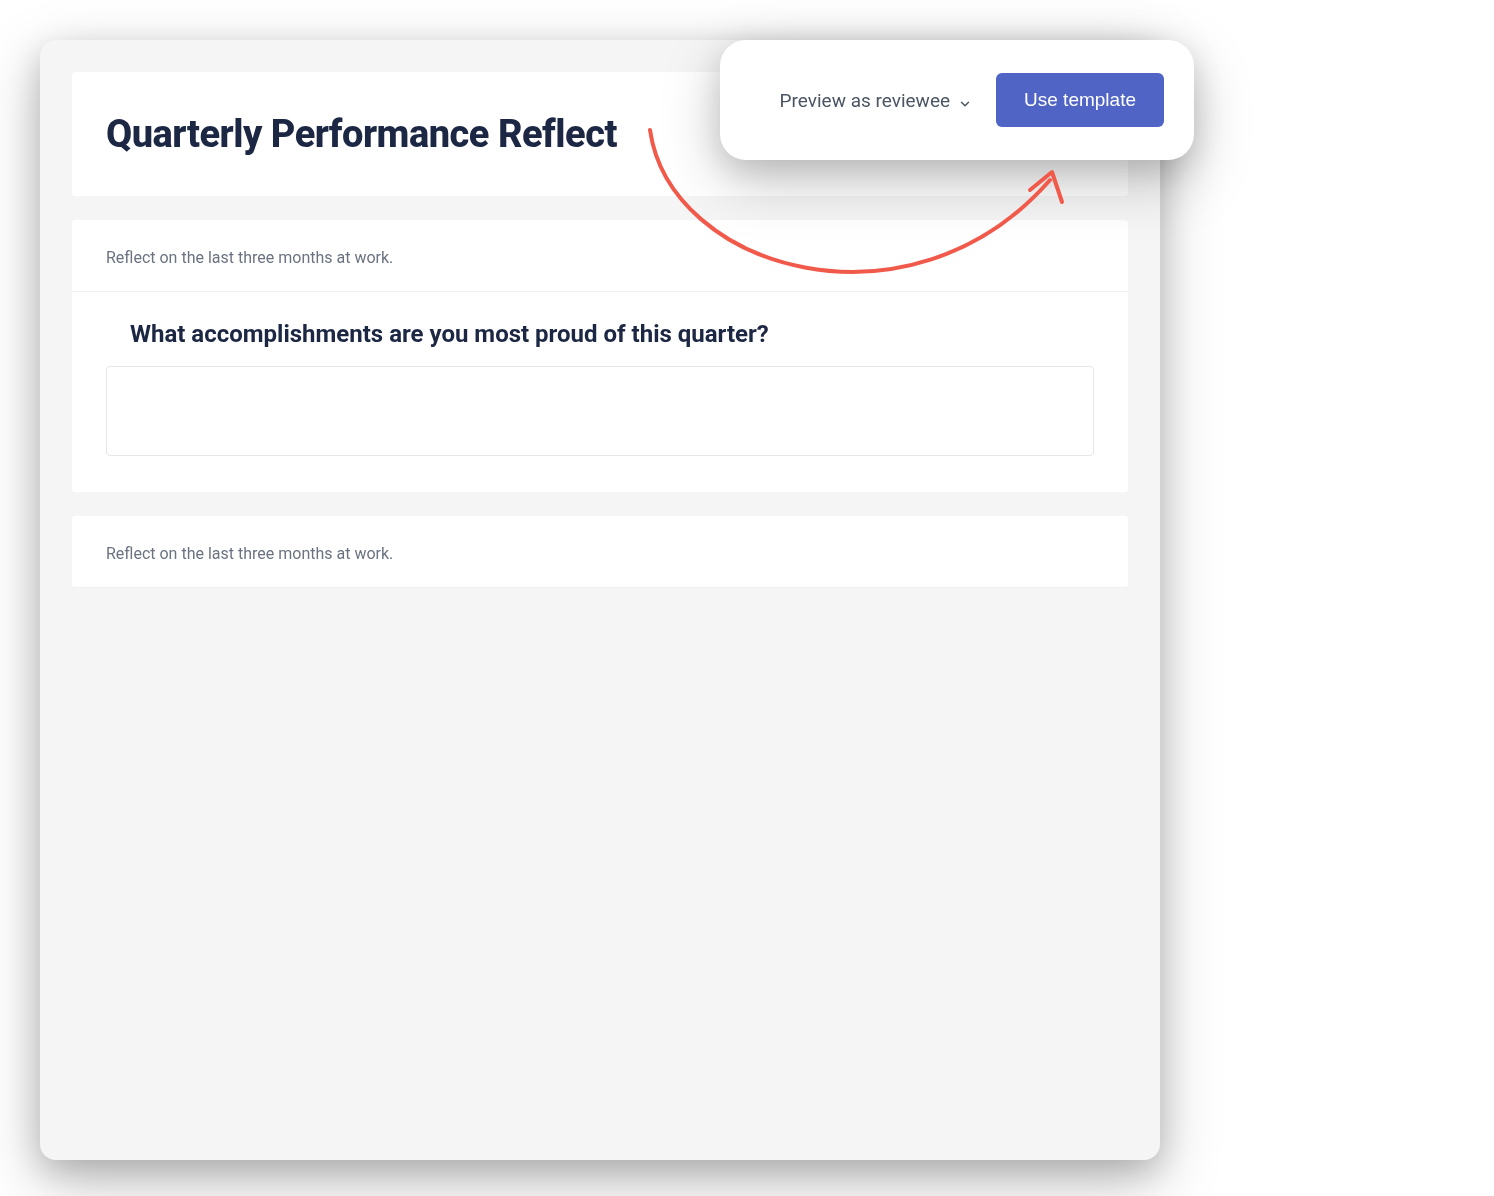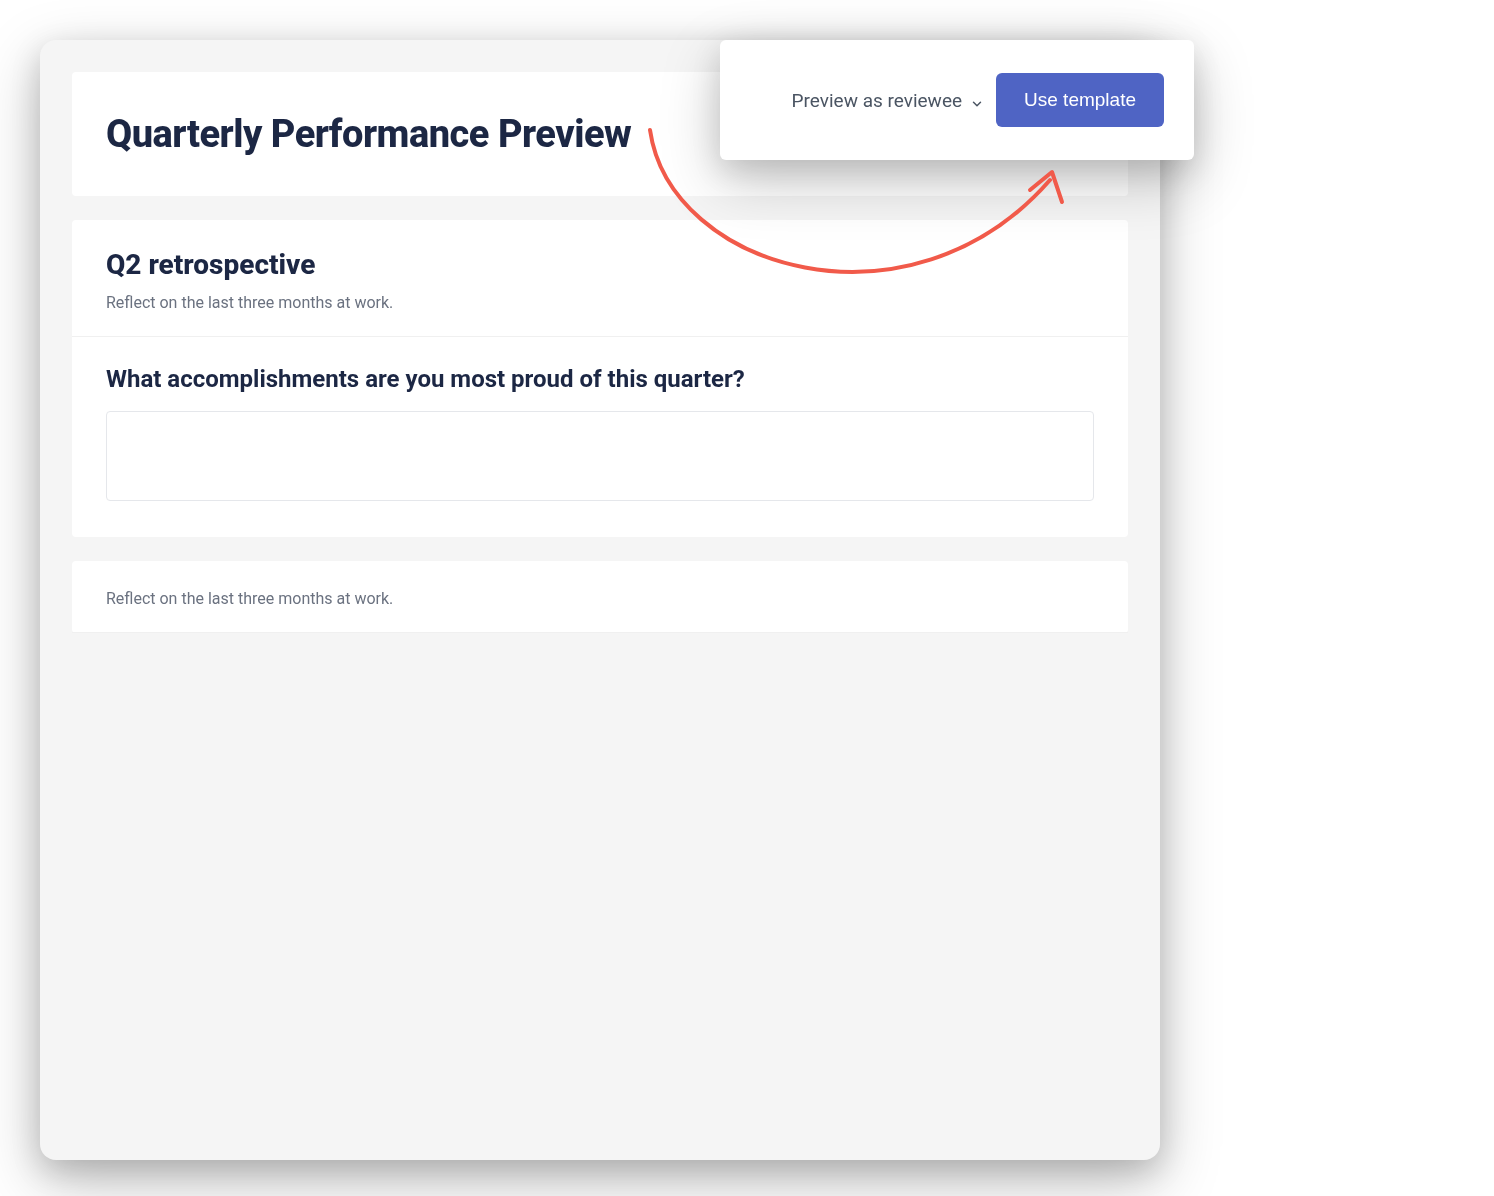--- a/index.html
+++ b/index.html
@@ -62,47 +62,48 @@
       padding: 28px 34px 32px 34px;
     }
     .question-block.tight-bottom {
       padding-bottom: 8px;
     }
     .question-label {
       font-size: 24px;
       font-weight: 700;
       color: #1c2744;
       margin-bottom: 18px;
+      margin-left: 24px;
     }
     .answer-input {
       width: 100%;
       height: 90px;
       border: 1px solid #e5e7eb;
       border-radius: 4px;
       background: #ffffff;
       padding: 12px;
       font-family: inherit;
       font-size: 18px;
       resize: none;
     }
     
     .toolbar {
       position: absolute;
       top: 40px;
       left: 720px;
       width: 474px;
       height: 120px;
       background: #ffffff;
-      border-radius: 6px;
+      border-radius: 26px;
       box-shadow: 0 20px 60px rgba(0,0,0,0.22), 0 10px 30px rgba(0,0,0,0.12);
       display: flex;
       align-items: center;
       justify-content: flex-end;
       padding: 0 30px;
-      gap: 12px;
+      gap: 24px;
     }
     .preview-dropdown {
       display: flex;
       align-items: center;
       gap: 8px;
       font-size: 19px;
       color: #4b5563;
       cursor: pointer;
       user-select: none;
     }
@@ -130,26 +131,25 @@
       height: 220px;
       pointer-events: none;
     }
   </style>
 </head>
 <body>
 
 <div class="outer-container">
 
   <div class="header-card">
-    <h1 class="page-title">Quarterly Performance Preview</h1>
+    <h1 class="page-title">Quarterly Performance Reflect</h1>
   </div>
 
   <div class="section-card">
     <div class="section-header">
-      <div class="section-title">Q2 retrospective</div>
       <div class="section-description">Reflect on the last three months at work.</div>
     </div>
     <div class="question-block">
       <div class="question-label">What accomplishments are you most proud of this quarter?</div>
       <textarea class="answer-input" value="" style=""></textarea>
     </div>
   </div>
 
   <div class="section-card">
     <div class="section-header">

